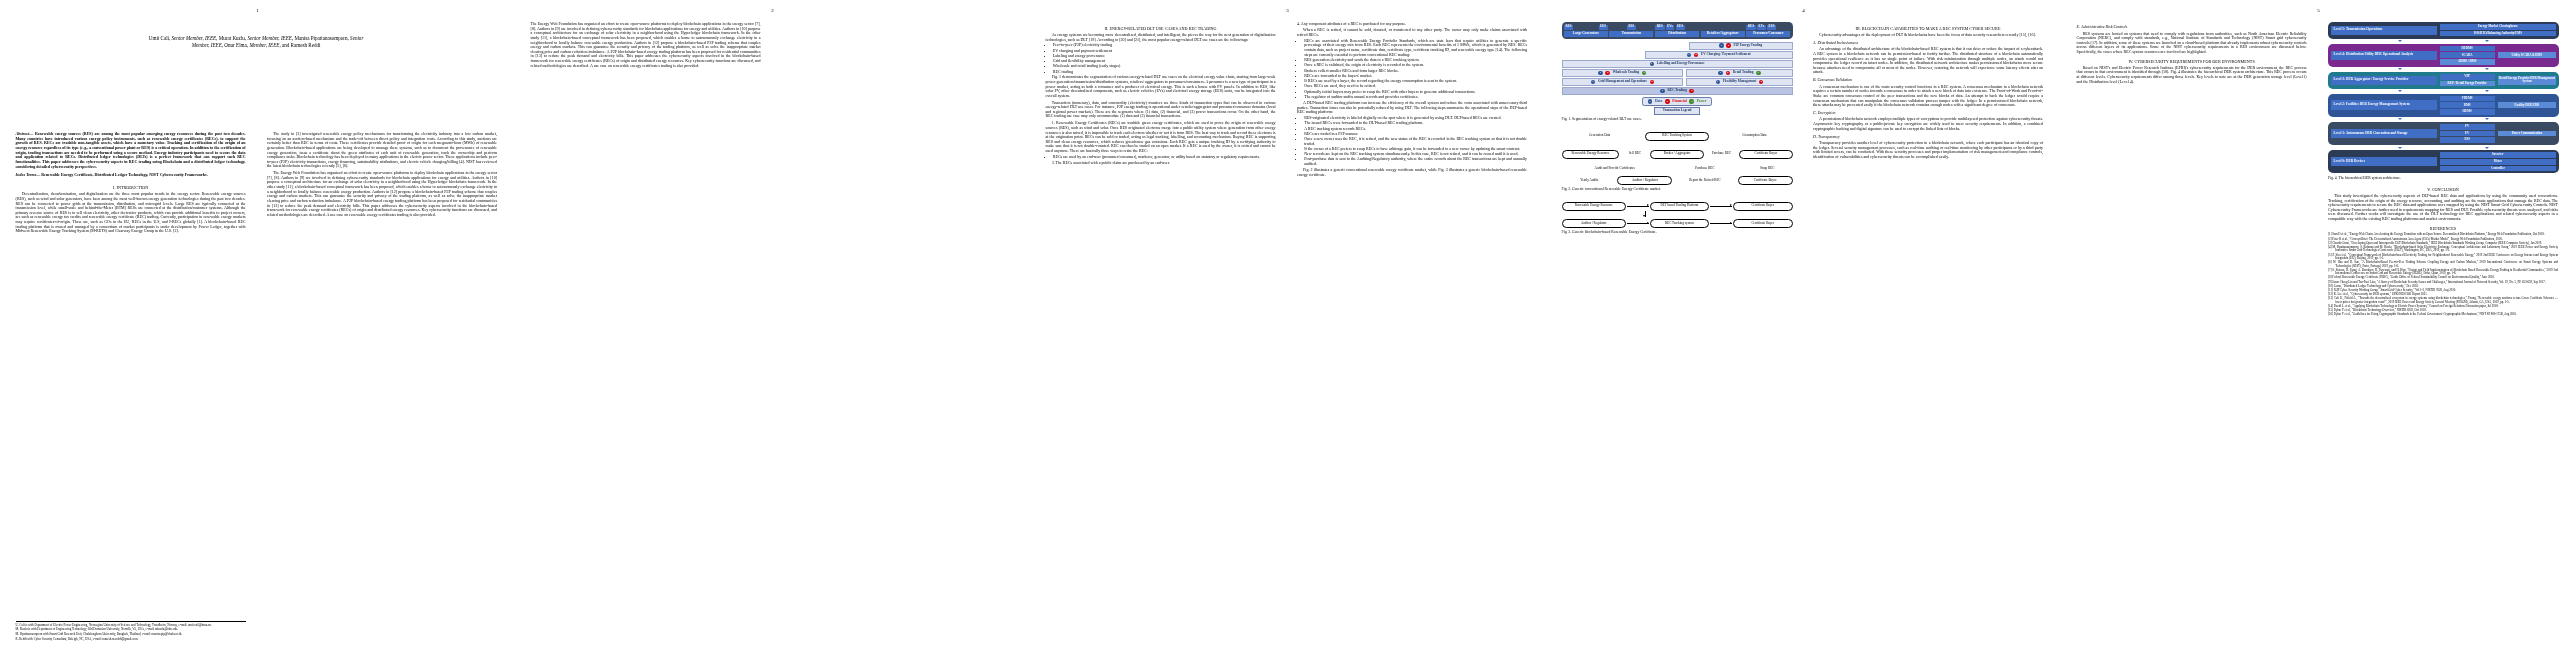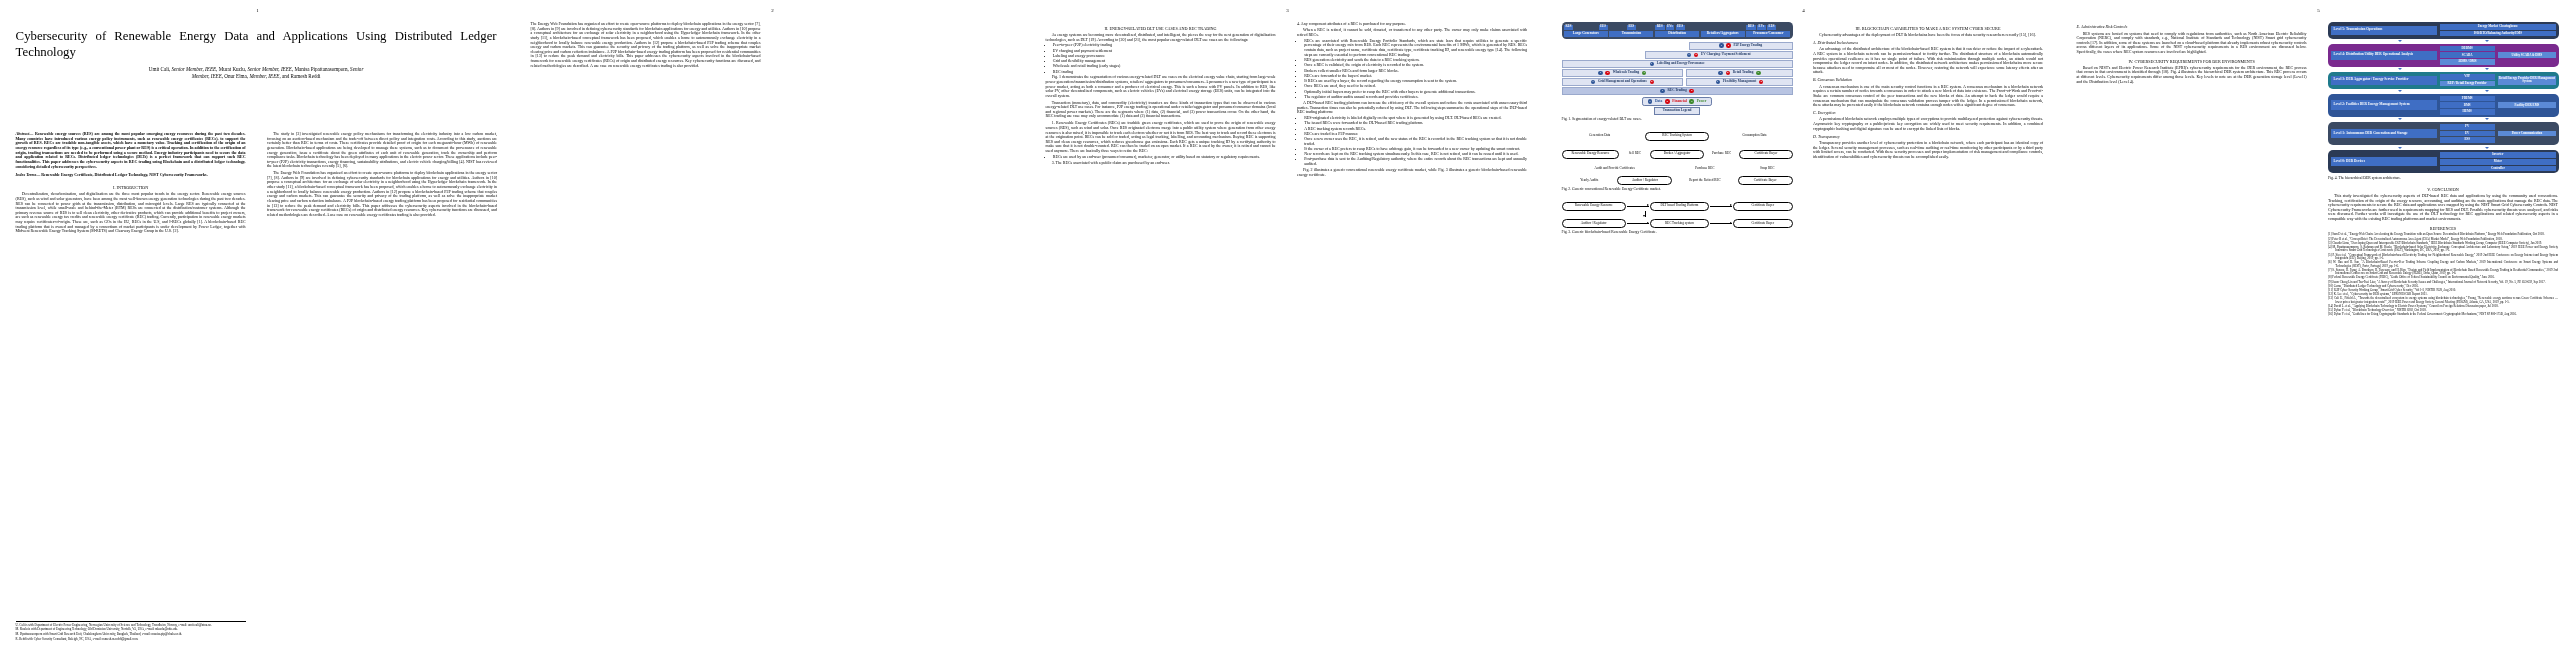--- a/index.html
+++ b/index.html
@@ -102,21 +102,20 @@
 </style>
 </head>
 <body>
 
 <div class="page">
 
   <div class="sheet s1">
     <div class="pgnum">1</div>
 
     <div style="position:absolute;left:15.6px;top:29px;width:481px;">
-      <h1 class="title">Cybersecurity of Renewable Energy Data and Applications Using Distributed Ledger Technology</h1>
       <div class="authors">
         <span>Umit Cali, </span><i>Senior Member, IEEE</i><span>, Murat Kuzlu, </span><i>Senior Member, IEEE</i><span>, Manisa Pipattanasomporn, </span><i>Senior</i><br>
         <i>Member, IEEE</i><span>, Onur Elma, </span><i>Member, IEEE</i><span>, and Ramesh Reddi</span>
       </div>
     </div>
 
     <div class="col colL" style="top:132px;height:517px;">
       <div class="abs">
         <i>Abstract—</i>
         <span>Renewable energy sources (RES) are among the most popular emerging energy resources during the past two decades. Many countries have introduced various energy policy instruments, such as renewable energy certificates (RECs), to support the growth of RES. RECs are tradable non-tangible assets, which have a monetary value. Tracking and certification of the origin of an energy resource regardless of its type (e.g., a conventional power plant or RES) is a critical operation. In addition to the certification of origin, trading transactions are needed to be performed using a secure method. Energy industry participants need to secure the data and application related to RECs. Distributed ledger technologies (DLTs) is a perfect framework that can support such REC functionalities. This paper addresses the cybersecurity aspects in REC trading using Blockchain and a distributed ledger technology, considering detailed cybersecurity perspectives.</span>

